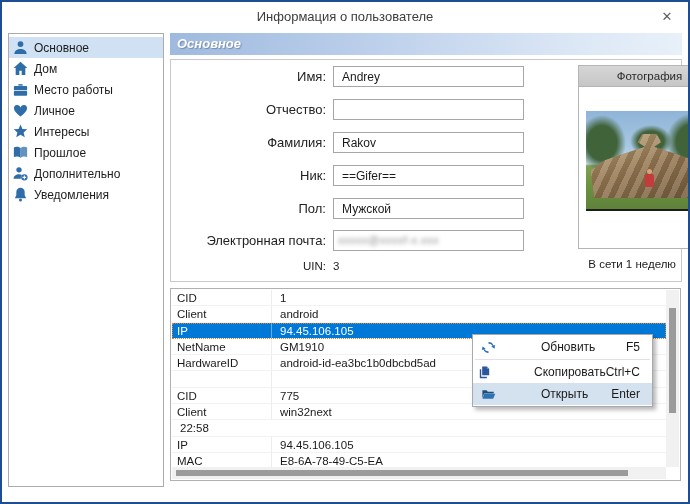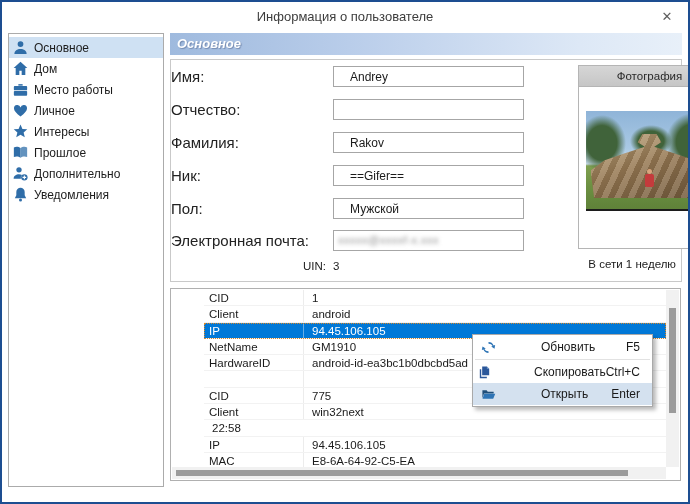--- a/index.html
+++ b/index.html
@@ -29,25 +29,25 @@
   
   .section-header { position:absolute; left:168px; top:31px; width:512px; height:22px;
     background:linear-gradient(90deg,#9fbade 0%, #b9cdea 35%, #dde8f6 80%, #e8f0f9 100%);
     color:#fff; font-weight:bold; font-style:italic; font-size:13px;
     line-height:22px; padding-left:7px;
     text-shadow:1px 1px 1px rgba(90,110,150,.65); }
 
   .form-box { position:absolute; left:168px; top:57px; width:512px; height:223px;
               border:1px solid #c9c9c9; background:#fff; }
   .form-row { position:absolute; left:0; height:22px; }
-  .form-label { position:absolute; left:0; width:155px; text-align:left;
-                font-size:15px; color:#222; line-height:22px; }
+  .form-label { position:absolute; left:0; width:155px; text-align:right;
+                font-size:13px; color:#222; line-height:22px; }
   .form-input { position:absolute; left:162px; top:0; width:191px; height:21px;
                 border:1px solid #a6a6a6; font-family:"Liberation Sans",sans-serif;
-                font-size:12px; color:#1a1a1a; padding:0 16px; background:#fff; }
+                font-size:12px; color:#1a1a1a; padding:0 8px; background:#fff; }
   .blur-box { position:absolute; left:162px; top:0; width:191px; height:21px;
               border:1px solid #a6a6a6; overflow:hidden; background:#fff; }
   .blur-box span { display:block; margin:3px 0 0 4px; font-size:11px; color:#909090;
                    filter:blur(2px); letter-spacing:0.5px; }
   .uin-row { position:absolute; left:0; top:196px; height:20px; width:360px; }
   .uin-label { position:absolute; left:0; width:155px; text-align:right; font-size:11.5px;
                color:#222; line-height:20px; }
   .uin-value { position:absolute; left:162px; font-size:11.5px; color:#222; line-height:20px; }
 
   
@@ -73,21 +73,21 @@
     clip-path:inherit; }
   .person { position:absolute; left:50%; bottom:22px; width:9px; height:13px;
             margin-left:-4.5px; background:#c43b3c; border-radius:2px; z-index:2; }
   .person::before { content:""; position:absolute; left:2px; top:-5px; width:5px; height:5px;
                     border-radius:50%; background:#d8a47e; }
   .online-status { position:absolute; right:5px; top:198px; font-size:11.5px; color:#1a1a1a; }
 
   
   .conn-table { position:absolute; left:168px; top:286px; width:511px; height:193px;
                 border:1px solid #b0b0b0; background:#fff; }
-  .rows { position:absolute; left:1px; top:1px; right:14px; bottom:13px; overflow:hidden;padding-left:32px; }
+  .rows { position:absolute; left:1px; top:1px; right:14px; bottom:13px; overflow:hidden; }
   .trow { display:flex; height:16.3px; line-height:16px; font-size:11.5px; color:#1a1a1a;
           border-bottom:1px solid #f2f2f2; cursor:default; }
   .tkey { width:100px; padding-left:5px; border-right:1px solid #ececec; overflow:hidden; }
   .tval { flex:1; padding-left:8px; overflow:hidden; white-space:nowrap; }
   .trow.selected { background:#0078d7; color:#fff; outline:1px dotted #d6882c; outline-offset:-1px; }
   .trow.selected .tkey { border-right-color:rgba(255,255,255,.4); }
 
   .vscroll { position:absolute; top:1px; right:1px; width:13px; bottom:13px; background:#f1f1f1; }
   .vthumb { position:absolute; left:3px; top:18px; width:7px; height:105px; background:#9b9b9b; }
   .hscroll { position:absolute; left:1px; bottom:1px; right:14px; height:12px; background:#f1f1f1; }
@@ -259,21 +259,21 @@
       </div>
       <div class="trow">
         <div class="tval">22:58</div>
       </div>
       <div class="trow">
         <div class="tkey">IP</div>
         <div class="tval">94.45.106.105</div>
       </div>
       <div class="trow">
         <div class="tkey">MAC</div>
-        <div class="tval">E8-6A-64-92-C5-EA</div>
+        <div class="tval">E8-6A-78-49-C5-EA</div>
       </div>
     </div>
     <div class="vscroll">
       <div class="vthumb"></div>
     </div>
     <div class="hscroll">
       <div class="hthumb"></div>
     </div>
   </div>
 

